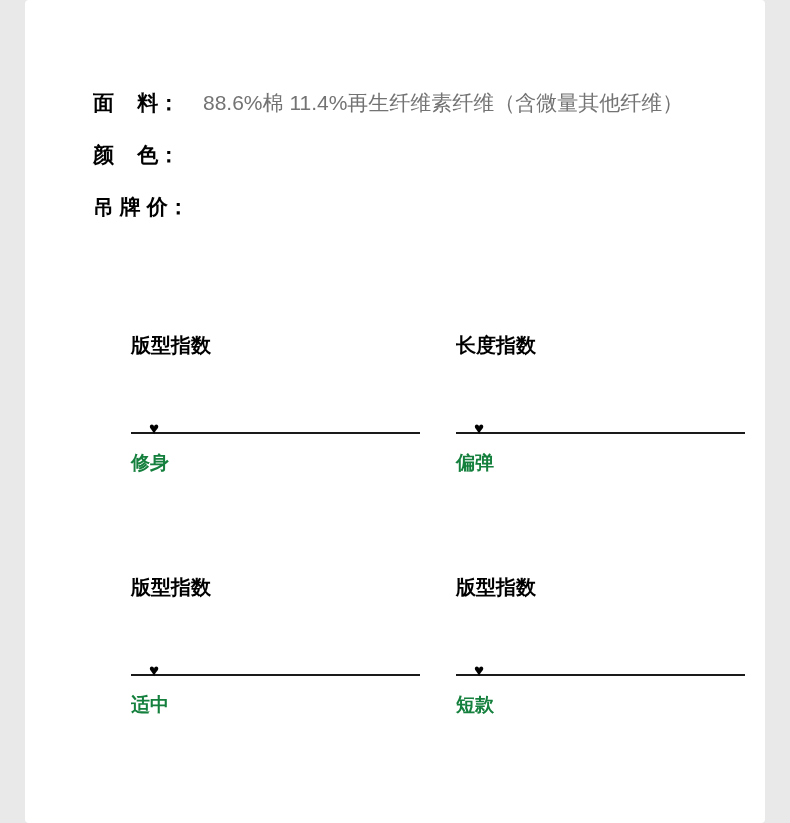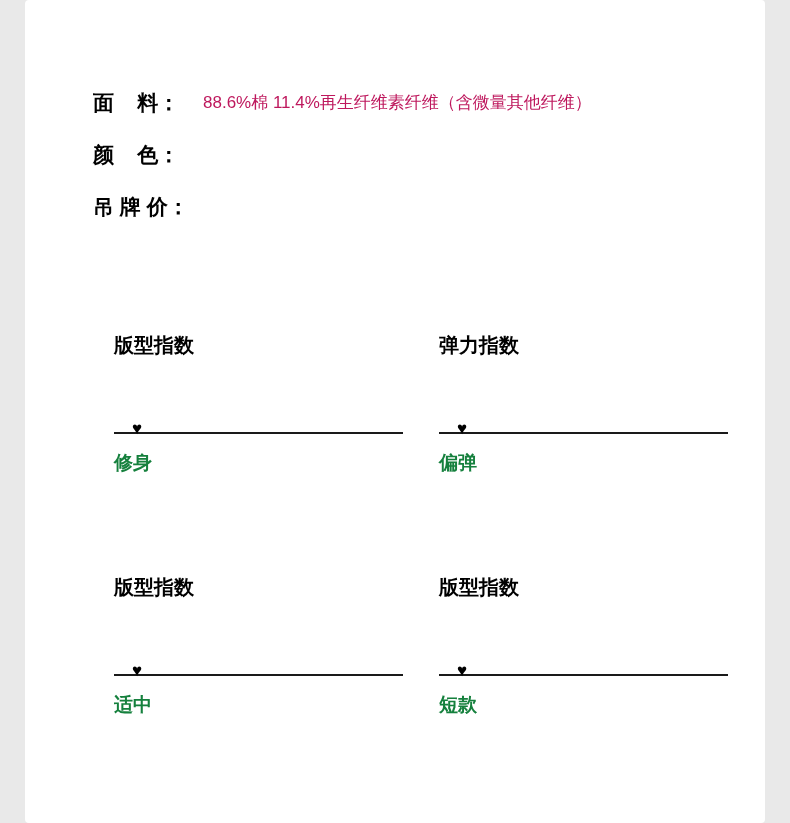--- a/index.html
+++ b/index.html
@@ -39,28 +39,28 @@
     width: 108px;
     font-size: 21px;
     font-weight: bold;
     color: #000;
     letter-spacing: 0px;
     line-height: 30px;
     white-space: pre;
   }
   .spec-value {
     flex: 1 1 auto;
-    font-size: 17px;
-    color: #be185d;
+    font-size: 21px;
+    color: #737373;
     line-height: 30px;
     padding-left: 2px;
   }
   .indices {
     position: absolute;
-    left: 64px;
+    left: 81px;
     top: 310px;
     width: 650px;
     display: flex;
     flex-wrap: wrap;
   }
   .index-cell {
     width: 50%;
     box-sizing: border-box;
     height: 242px;
     position: relative;
@@ -127,21 +127,21 @@
 
     <div class="index-cell">
       <div class="index-title">版型指数</div>
       <div class="index-track">
         <div class="index-marker" style="left:8%">♥</div>
       </div>
       <div class="index-value">修身</div>
     </div>
 
     <div class="index-cell">
-      <div class="index-title">弹力指数</div>
+      <div class="index-title">长度指数</div>
       <div class="index-track">
         <div class="index-marker" style="left:8%">♥</div>
       </div>
       <div class="index-value">偏弹</div>
     </div>
 
     <div class="index-cell">
       <div class="index-title">版型指数</div>
       <div class="index-track">
         <div class="index-marker" style="left:8%">♥</div>

